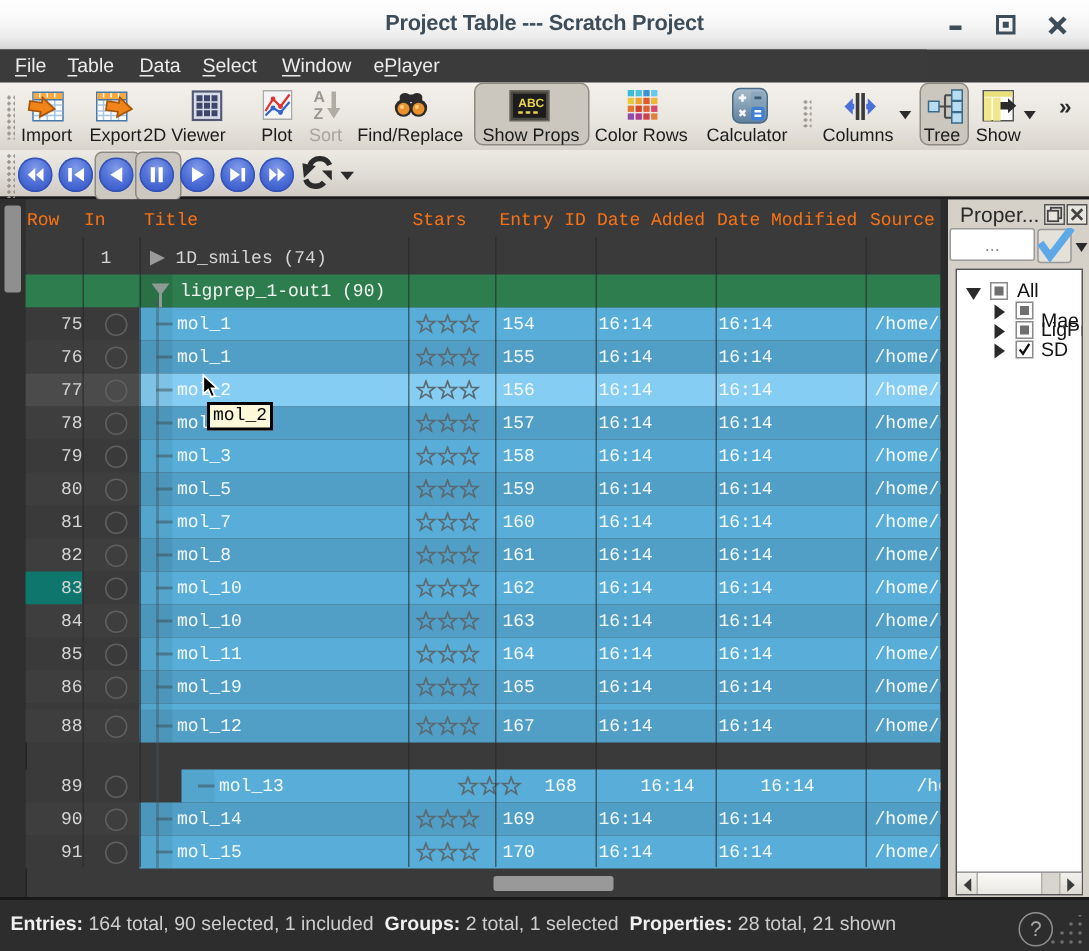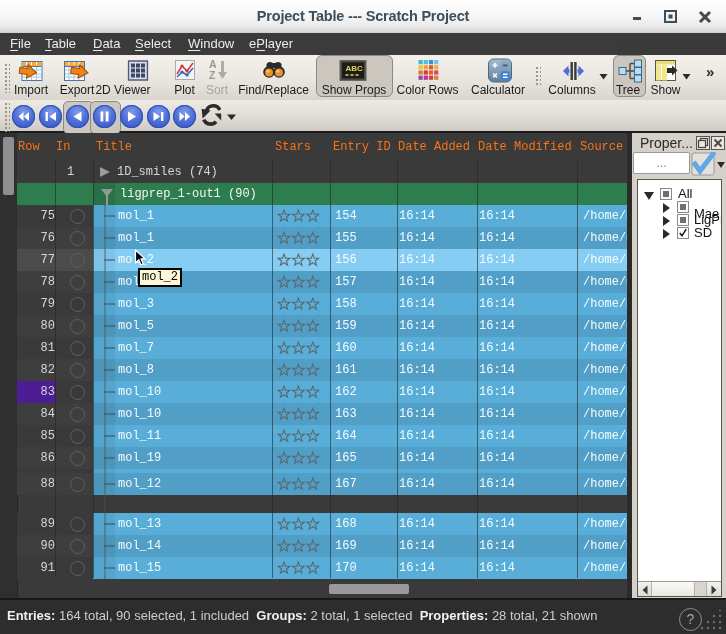--- a/index.html
+++ b/index.html
@@ -528,21 +528,21 @@
           <path transform="translate(31 0)" d="M7.5 1.2 L9.1 5.6 L13.8 5.7 L10.1 8.6 L11.4 13.1 L7.5 10.5 L3.6 13.1 L4.9 8.6 L1.2 5.7 L5.9 5.6 Z"></path>
         </g>
       </svg>
       <div class="eid">161</div>
       <div class="da">16:14</div>
       <div class="dm">16:14</div>
       <div class="src">/home/m</div>
     </div>
   </div>
   <div class="drow" style="top:381px;">
-    <div class="cnum" style="background:#4c1d95;">83</div>
+    <div class="cnum" style="background:#0f766e;">83</div>
     <div class="cin" style="background:#3a3a3a;">
         <span class="circ"></span>
       </div>
     <div class="cblue" style="background:#58aed8;">
       <div class="gutter"></div>
       <div class="tick"></div>
       <div class="ttl">mol_10</div>
       <svg class="stars" width="44" height="15" viewBox="0 0 44 15">
         <g fill="none" stroke="#5a6a73" stroke-width="1.2" transform="scale(0.93)">
           <path d="M7.5 1.2 L9.1 5.6 L13.8 5.7 L10.1 8.6 L11.4 13.1 L7.5 10.5 L3.6 13.1 L4.9 8.6 L1.2 5.7 L5.9 5.6 Z"></path>
@@ -664,21 +664,21 @@
       <div class="da">16:14</div>
       <div class="dm">16:14</div>
       <div class="src">/home/m</div>
     </div>
   </div>
   <div class="drow" style="top:513px;">
     <div class="cnum" style="background:#3a3a3a;">89</div>
     <div class="cin" style="background:#3a3a3a;">
         <span class="circ"></span>
       </div>
-    <div class="cblue" style="background:#58aed8;">
+    <div class="cblue" style="background:#58aed8;margin-left:28px;">
       <div class="gutter"></div>
       <div class="tick"></div>
       <div class="ttl">mol_13</div>
       <svg class="stars" width="44" height="15" viewBox="0 0 44 15">
         <g fill="none" stroke="#5a6a73" stroke-width="1.2" transform="scale(0.93)">
           <path d="M7.5 1.2 L9.1 5.6 L13.8 5.7 L10.1 8.6 L11.4 13.1 L7.5 10.5 L3.6 13.1 L4.9 8.6 L1.2 5.7 L5.9 5.6 Z"></path>
           <path transform="translate(15.5 0)" d="M7.5 1.2 L9.1 5.6 L13.8 5.7 L10.1 8.6 L11.4 13.1 L7.5 10.5 L3.6 13.1 L4.9 8.6 L1.2 5.7 L5.9 5.6 Z"></path>
           <path transform="translate(31 0)" d="M7.5 1.2 L9.1 5.6 L13.8 5.7 L10.1 8.6 L11.4 13.1 L7.5 10.5 L3.6 13.1 L4.9 8.6 L1.2 5.7 L5.9 5.6 Z"></path>
         </g>
       </svg>

